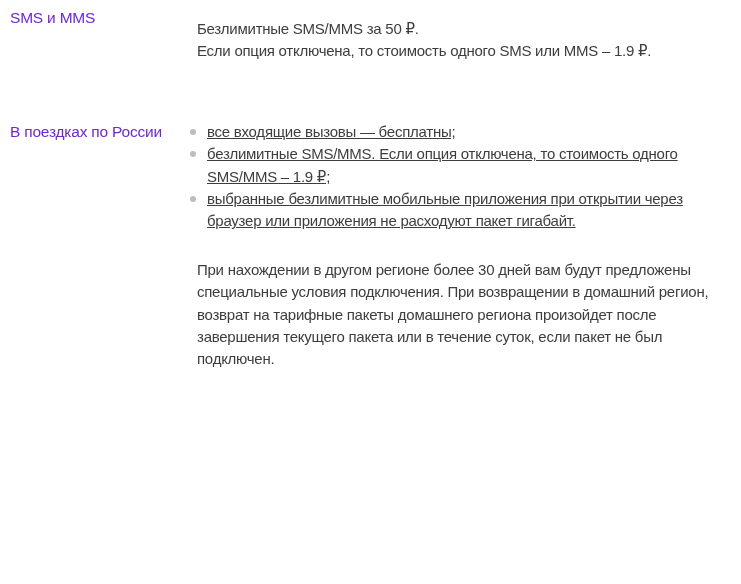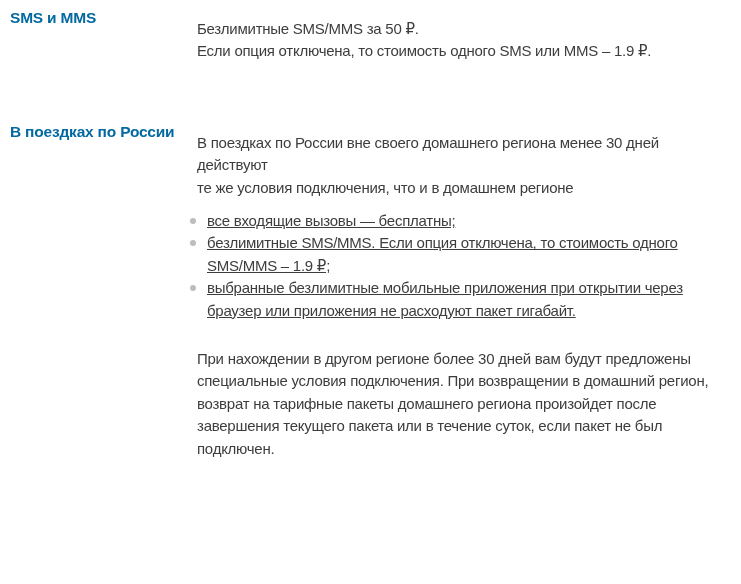--- a/index.html
+++ b/index.html
@@ -20,24 +20,24 @@
   .section {
     display: flex;
     align-items: flex-start;
   }
   .section-travel {
     margin-top: 47px;
   }
   .col-label {
     flex: 0 0 176px;
     font-size: 15.5px;
-    font-weight: 700;
+    font-weight: 400;
     line-height: 22.4px;
     letter-spacing: -0.2px;
-    color: #0369a1;
+    color: #6d28d9;
   }
   .col-content {
     flex: 1 1 auto;
     min-width: 0;
     font-size: 15px;
     line-height: 22.4px;
     letter-spacing: -0.25px;
     color: #3d3d3d;
   }
   .para {
@@ -83,22 +83,20 @@
     <div class="col-label">SMS и MMS</div>
     <div class="col-content">
       <p class="para">Безлимитные SMS/MMS за 50 ₽.
 Если опция отключена, то стоимость одного SMS или MMS – 1.9 ₽.</p>
     </div>
   </section>
 
   <section class="section section-travel">
     <div class="col-label">В поездках по России</div>
     <div class="col-content">
-      <p class="para">В поездках по России вне своего домашнего региона менее 30 дней действуют
-те же условия подключения, что и в домашнем регионе</p>
       <ul class="bullet-list">
         <li class="bullet-item">
           <span class="dot"></span>
           <span class="li-text">все входящие вызовы — бесплатны;</span>
         </li>
         <li class="bullet-item">
           <span class="dot"></span>
           <span class="li-text">безлимитные SMS/MMS. Если опция отключена, то стоимость одного
 SMS/MMS – 1.9 ₽;</span>
         </li>

